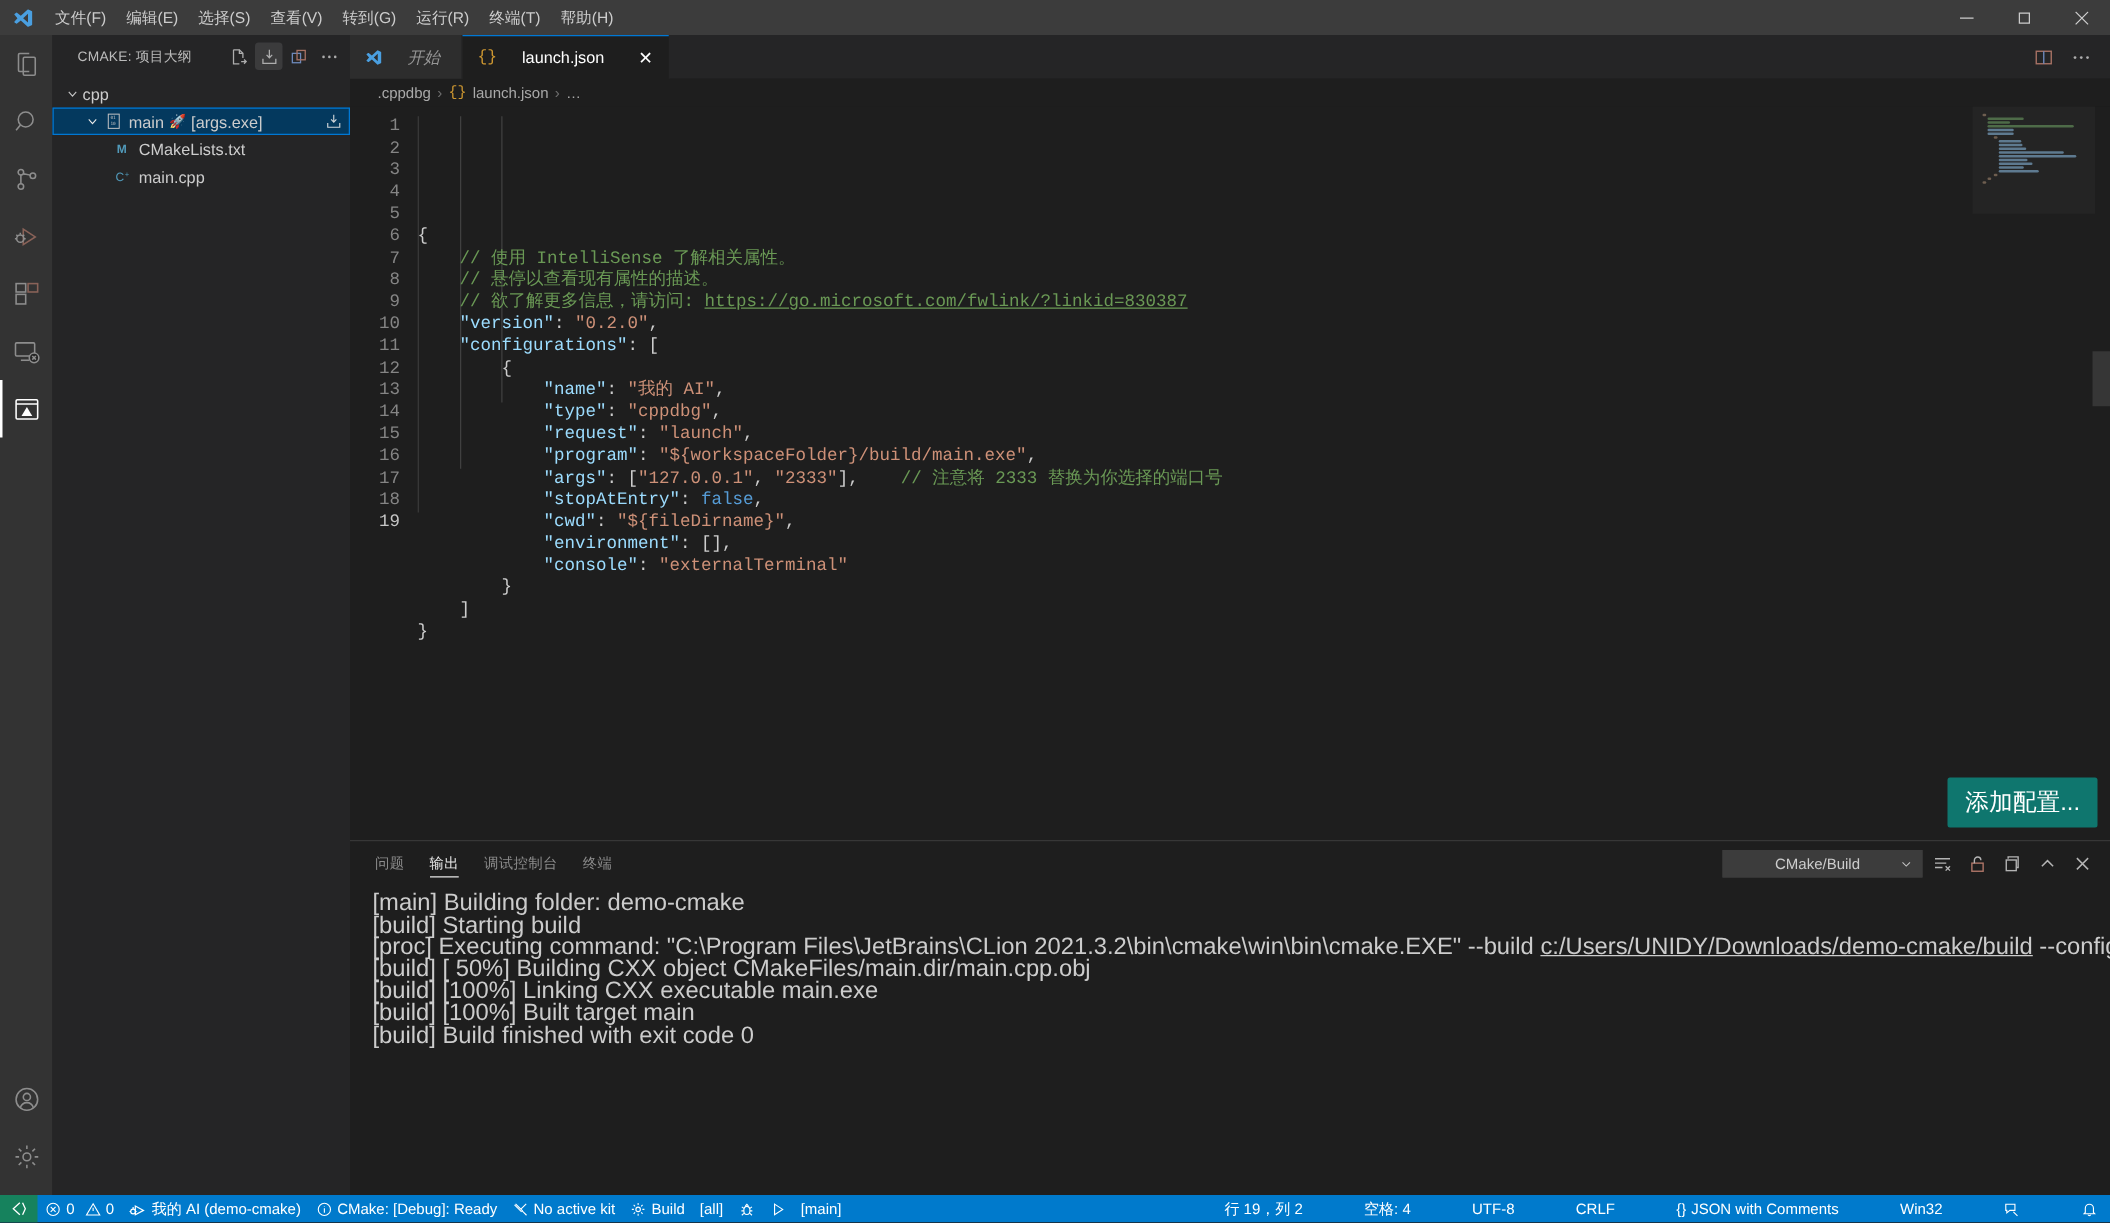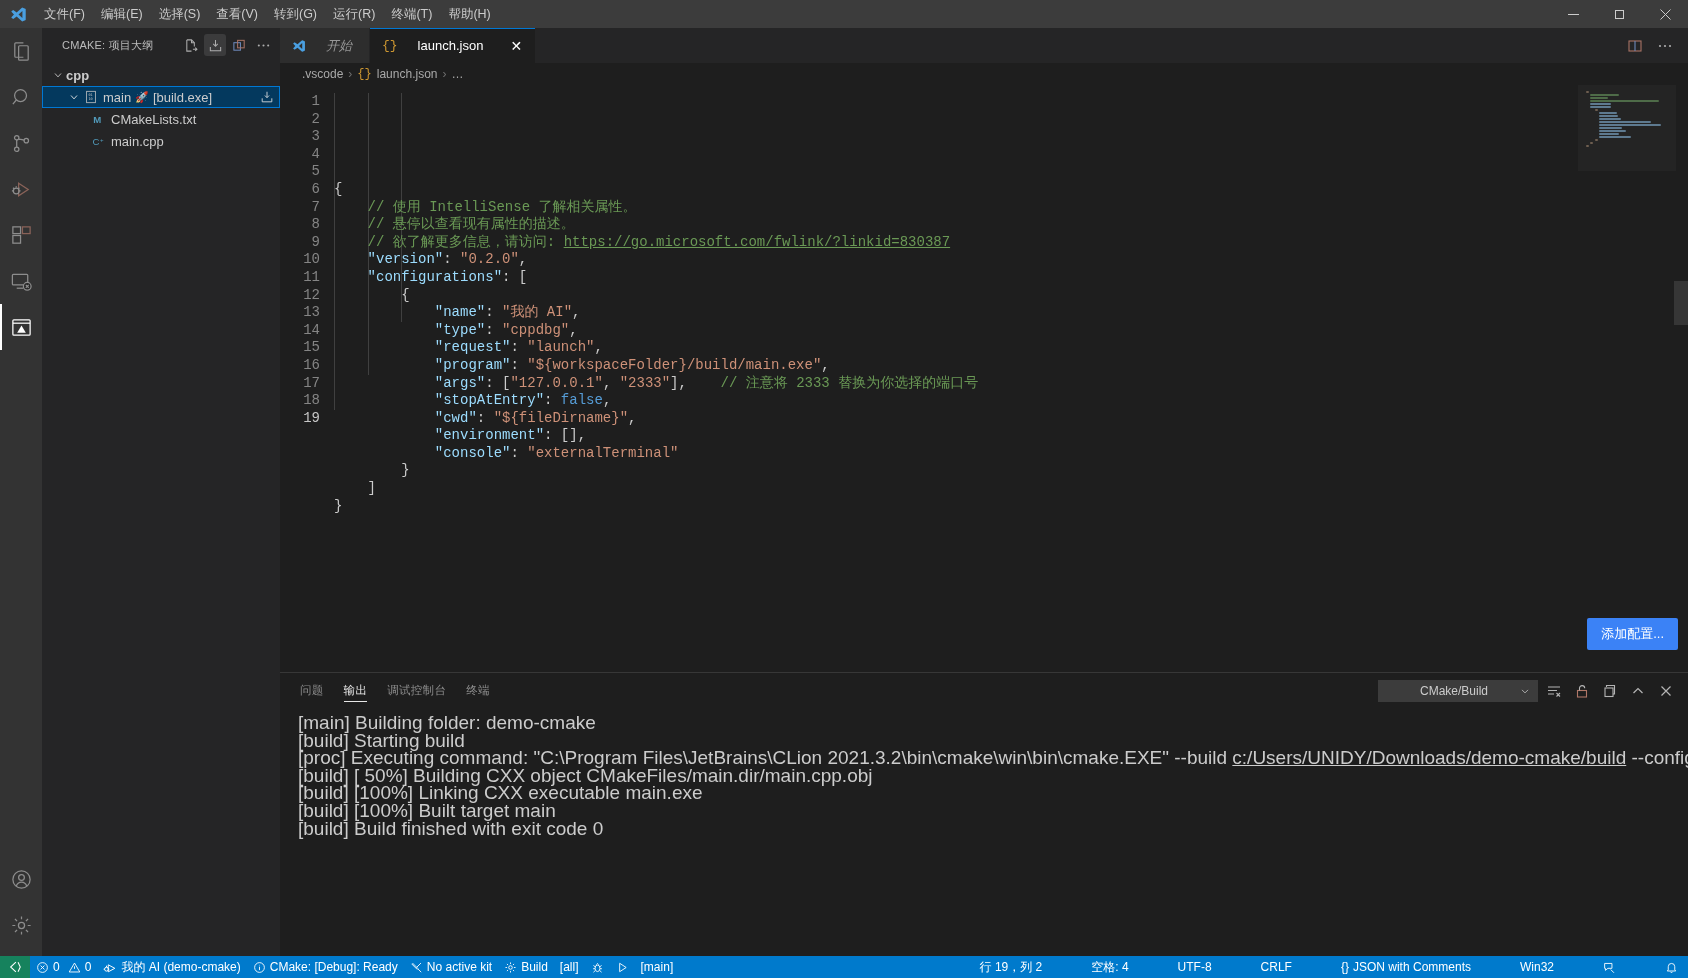--- a/index.html
+++ b/index.html
@@ -66,21 +66,21 @@
 
   .tree { padding-top: 2px; font-size: 13px; }
   .trow {
     height: 22px; display: flex; align-items: center; white-space: nowrap;
     padding-left: 8px; cursor: pointer; position: relative;
   }
   .trow.selected { background: #04395e; outline: 1px solid #0078d4; outline-offset: -1px; }
   .twist { width: 16px; display: flex; align-items: center; justify-content: center; flex: 0 0 16px; }
   .ticon { width: 18px; display: flex; align-items: center; justify-content: center; flex: 0 0 18px; margin-right: 3px; }
   .tlabel { color: #cccccc; }
-  .indent-1 { padding-left: 8px; font-weight: bold; }
+  .indent-1 { padding-left: 8px; }
   .indent-2 { padding-left: 24px; }
   .indent-3 { padding-left: 48px; }
   .trow-action { margin-left: auto; margin-right: 6px; display: flex; align-items: center; opacity: .9; }
   .rocket { font-size: 11px; margin: 0 4px; }
 
   
   .editor-area { flex: 1 1 auto; display: flex; flex-direction: column; min-width: 0; background: #1e1e1e; }
 
   .tabsbar { height: 35px; background: #252526; display: flex; align-items: stretch; flex: 0 0 35px; }
   .tab {
@@ -136,22 +136,22 @@
     width: 110px; flex: 0 0 110px; background: #1e1e1e; position: relative; padding-top: 6px;
   }
   .mm-line { height: 2px; margin-bottom: 1px; margin-left: 8px; border-radius: 1px; }
   .mm-slider { position: absolute; top: 0; left: 0; right: 12px; height: 86px; background: rgba(121,121,121,.08); }
   .vscroll {
     position: absolute; right: 0; top: 0; width: 14px; bottom: 0;
   }
   .vscroll-thumb { position: absolute; top: 196px; right: 0; width: 14px; height: 44px; background: #4a4a4a; opacity:.55; }
 
   .addcfg {
-    position: absolute; right: 10px; bottom: 22px;
-    background: #3b82f6; color: #ffffff; font-size: 13px;
+    position: absolute; right: 10px; bottom: 10px;
+    background: #0f766e; color: #ffffff; font-size: 19px;
     padding: 7px 14px; border-radius: 2px; cursor: pointer; white-space: nowrap;
   }
   .editor-stage { position: relative; flex: 1 1 auto; display: flex; min-height: 0; }
 
   
   .panel { height: 284px; flex: 0 0 284px; background: #1e1e1e; border-top: 1px solid #373737; display: flex; flex-direction: column; }
   .panel-head { height: 35px; flex: 0 0 35px; display: flex; align-items: center; padding-left: 20px; }
   .ptab {
     font-size: 11.5px; color: #8c8c8c; margin-right: 20px; height: 35px;
     display: flex; align-items: center; cursor: pointer; position: relative; letter-spacing: .3px;
@@ -346,21 +346,21 @@
           </span>
           <span class="ticon">
             <svg width="14" height="14" viewBox="0 0 16 16" fill="none" stroke="#c5c5c5" stroke-width=".9">
               <rect x="3" y="1.5" width="10" height="13"></rect>
               <text x="5" y="6.4" font-size="4" fill="#c5c5c5" stroke="none" font-family="monospace">01</text>
               <text x="5" y="11.4" font-size="4" fill="#c5c5c5" stroke="none" font-family="monospace">10</text>
             </svg>
           </span>
           <span class="tlabel">main</span>
           <span class="rocket">🚀</span>
-          <span class="tlabel">[build.exe]</span>
+          <span class="tlabel">[args.exe]</span>
           <span class="trow-action">
             <svg width="14" height="14" viewBox="0 0 16 16" fill="none" stroke="#e7e7e7" stroke-width="1.05">
               <path d="M2.5 9.5v4h11v-4"></path>
                 <path d="M8 2v6.5M5.6 6.3 8 8.8l2.4-2.5"></path>
             </svg>
           </span>
         </div>
 
         <div class="trow indent-3">
           <span class="ticon">
@@ -411,21 +411,21 @@
             <svg width="16" height="16" viewBox="0 0 16 16">
                 <circle cx="3" cy="8" r="1.1" fill="#c5c5c5"></circle>
                 <circle cx="8" cy="8" r="1.1" fill="#c5c5c5"></circle>
                 <circle cx="13" cy="8" r="1.1" fill="#c5c5c5"></circle>
               </svg>
           </div>
         </div>
       </div>
 
       <div class="breadcrumb">
-        <span class="bc-item">.vscode</span>
+        <span class="bc-item">.cppdbg</span>
         <span class="bc-sep">›</span>
         <span class="brace">{}</span>
         <span class="bc-item">launch.json</span>
         <span class="bc-sep">›</span>
         <span class="bc-item">…</span>
       </div>
 
       <div class="editor-stage">
         <div class="code-wrap">
           <div class="gutter">

